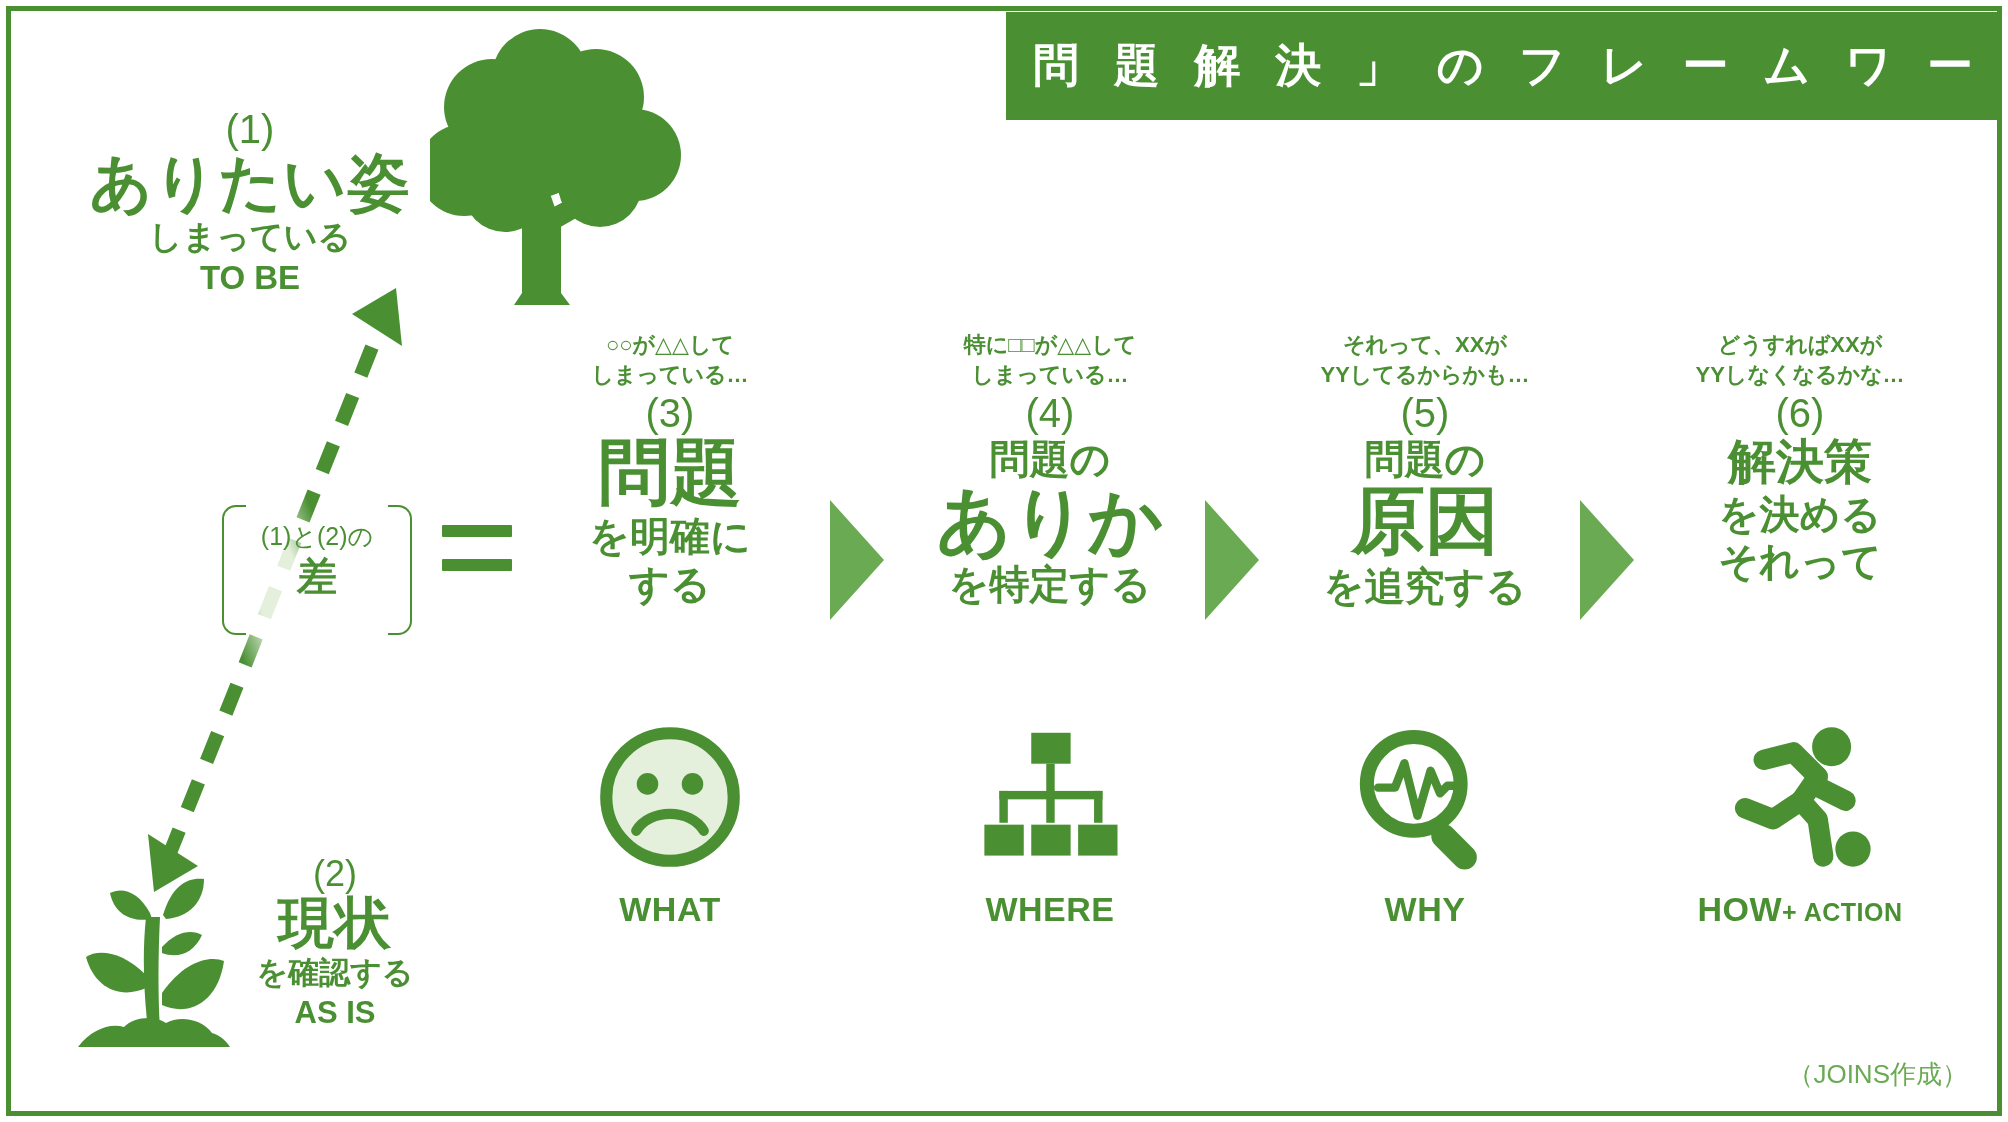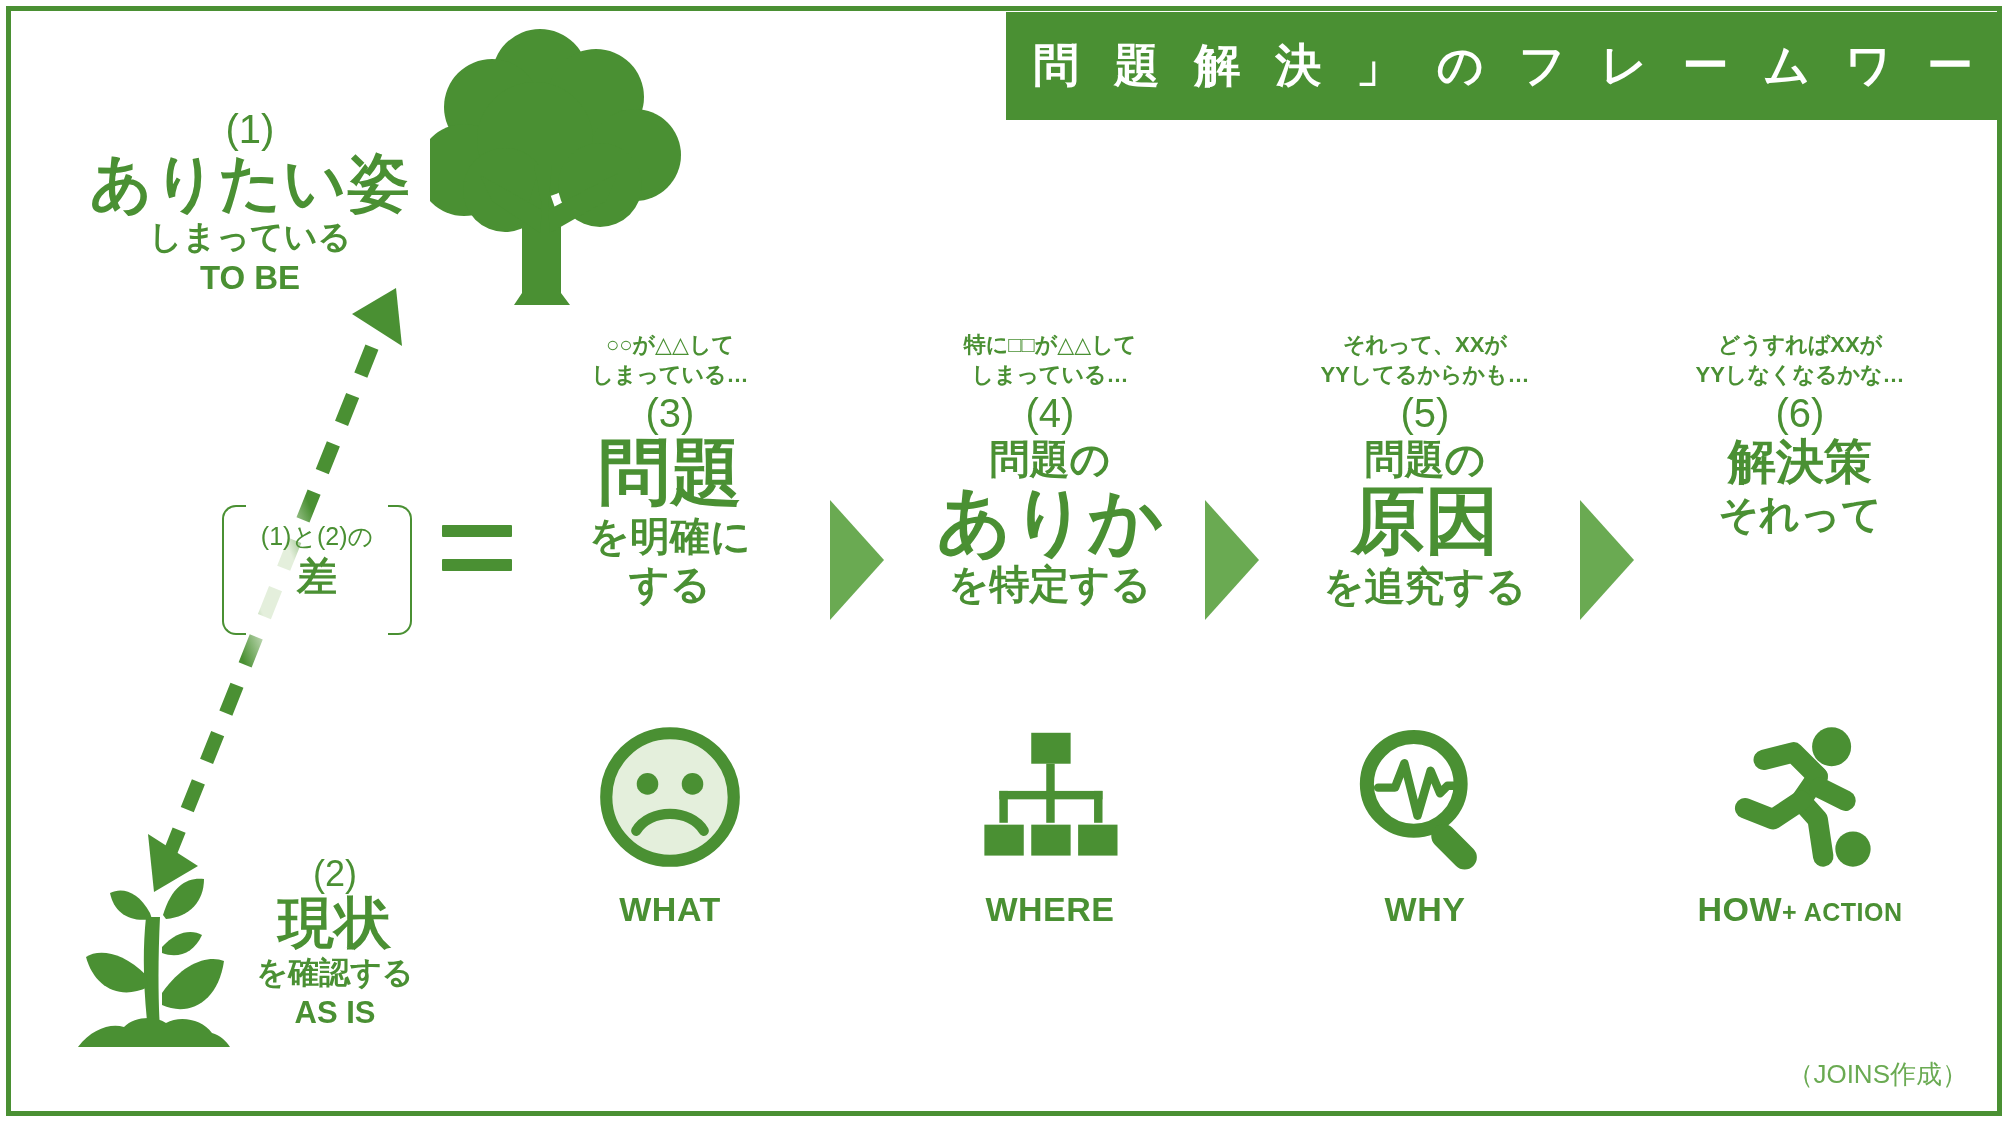--- a/index.html
+++ b/index.html
@@ -414,20 +414,21 @@
     <div class="sub">を追究する</div>
   </div>
 
   <div class="step g" id="step6">
     <div class="caption">
       <div>どうすればXXが</div>
       <div>YYしなくなるかな…</div>
     </div>
     <div class="num">(6)</div>
     <div class="big">解決策</div>
+    <div class="sub">を決める</div>
     <div class="sub">それって</div>
   </div>
 
   <div class="icon-col" id="icon4">
     <div class="icon-art">
       <svg viewBox="0 0 160 145" width="150" height="136" aria-hidden="true">
         <g fill="#4a9033">
           <rect x="60" y="4" width="42" height="33"></rect>
           <rect x="76" y="37" width="9" height="32"></rect>
           <rect x="26" y="66" width="110" height="9"></rect>

